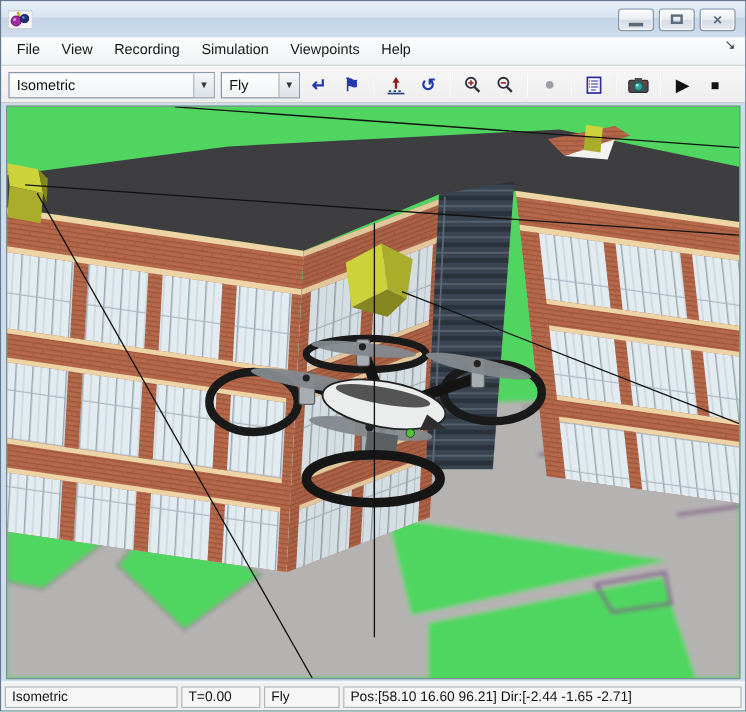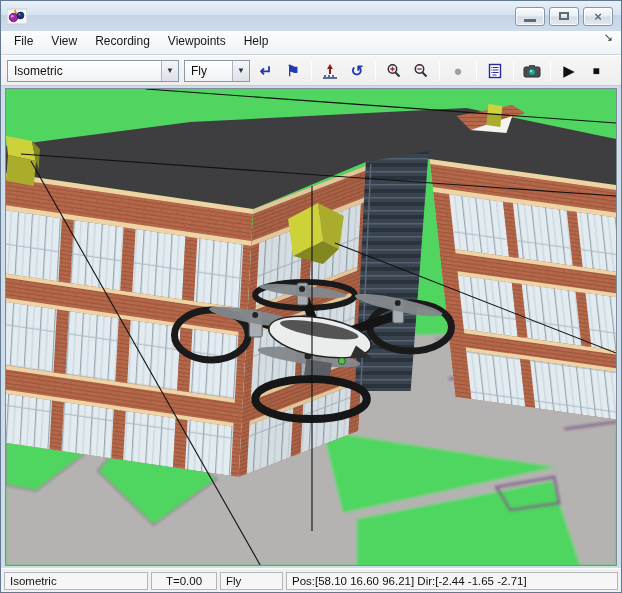--- a/index.html
+++ b/index.html
@@ -89,21 +89,21 @@
     background:#eff0f1; border-top:1px solid #ffffff;
     display:flex; align-items:center; gap:3px;
     padding:0 3px; font-size:11.5px; color:#111;
   }
   .status-panel {
     height:18px; border:1px solid #b4b6b8;
     background:#f6f6f6; display:flex; align-items:center;
     padding:0 5px; white-space:nowrap; overflow:hidden;
   }
   .sp-viewpoint { width:144px; }
-  .sp-time { width:66px;justify-content:center; }
+  .sp-time { width:66px; }
   .sp-nav { width:63px; }
   .sp-pos { flex:1; }
 </style>
 </head>
 <body>
 
 <div class="window">
 
   <div class="titlebar">
     <div class="app-icon">
@@ -126,20 +126,21 @@
       <div class="win-btn glyph-close">
           <span>×</span>
         </div>
     </div>
   </div>
 
   <div class="menubar">
     <span class="menu-item">File</span>
     <span class="menu-item">View</span>
     <span class="menu-item">Recording</span>
+    <span class="menu-item">Simulation</span>
     <span class="menu-item">Viewpoints</span>
     <span class="menu-item">Help</span>
     <span class="dock-arrow">↘</span>
   </div>
 
   <div class="toolbar">
     <div class="dropdown dd-viewpoint">
       <span>Isometric</span>
       <span class="dd-arrow-box">▼</span>
     </div>

